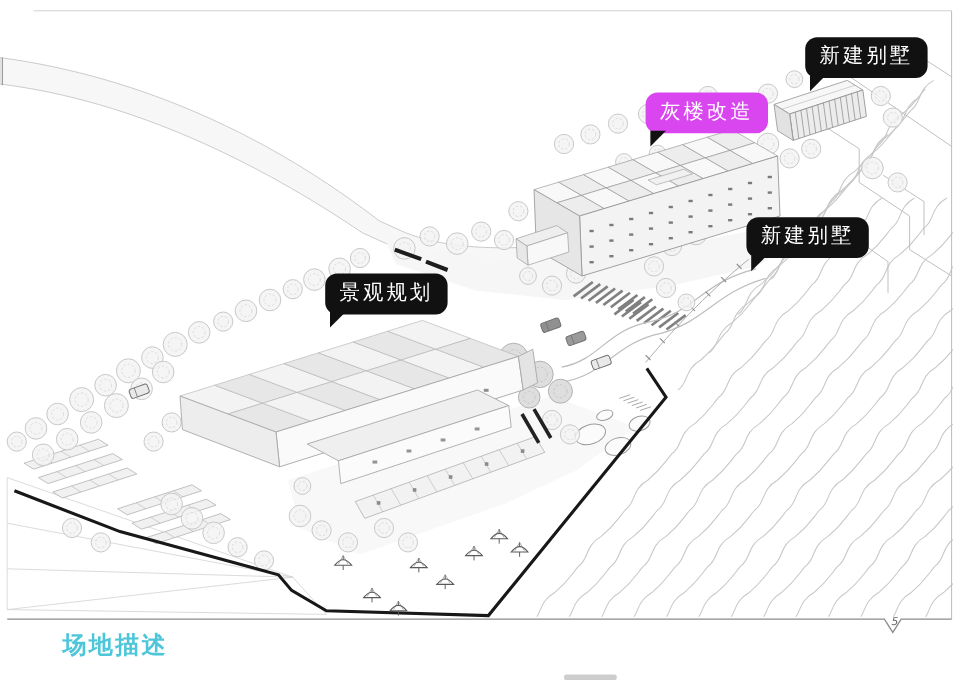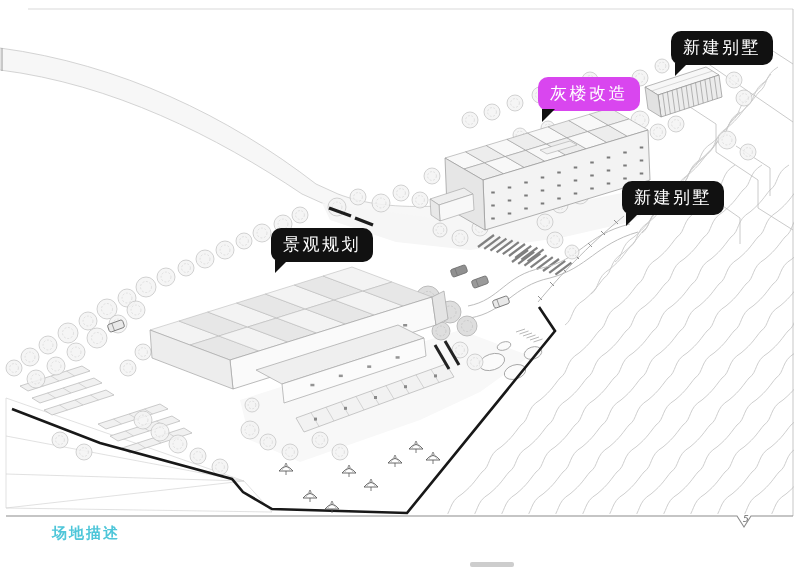--- a/index.html
+++ b/index.html
@@ -4,21 +4,21 @@
 <style>
   html,body{margin:0;padding:0;background:#ffffff;}
   .stage{position:relative;width:800px;height:567px;background:#ffffff;overflow:hidden;
          font-family:"DejaVu Sans","Liberation Sans",sans-serif;}
   .stage svg{position:absolute;left:0;top:0;}
   .callout{position:absolute;background:#111;color:#fff;font-weight:400;font-size:17px;
            letter-spacing:2.5px;line-height:1;padding:8px 12px 9px;border-radius:10px;
            white-space:nowrap;z-index:6;}
   .callout .tail{position:absolute;left:4px;bottom:-11px;width:0;height:0;border-style:solid;
            border-width:13px 13px 0 0;border-color:#111 transparent transparent transparent;}
-  .caption{position:absolute;left:52px;top:524px;font-size:15px;font-weight:700;
+  .caption{position:absolute;left:52px;top:524px;font-size:20px;font-weight:700;
            letter-spacing:2px;color:#4ec6d9;z-index:6;}
   .pagenum{position:absolute;left:743px;top:514px;font-size:9px;font-style:italic;
            color:#666;z-index:6;}
   .bottombar{position:absolute;left:470px;top:562px;width:44px;height:5px;background:#cdcdcd;
            border-radius:2px;z-index:6;}
 </style>
 </head>
 <body>
 
 <div class="stage">

